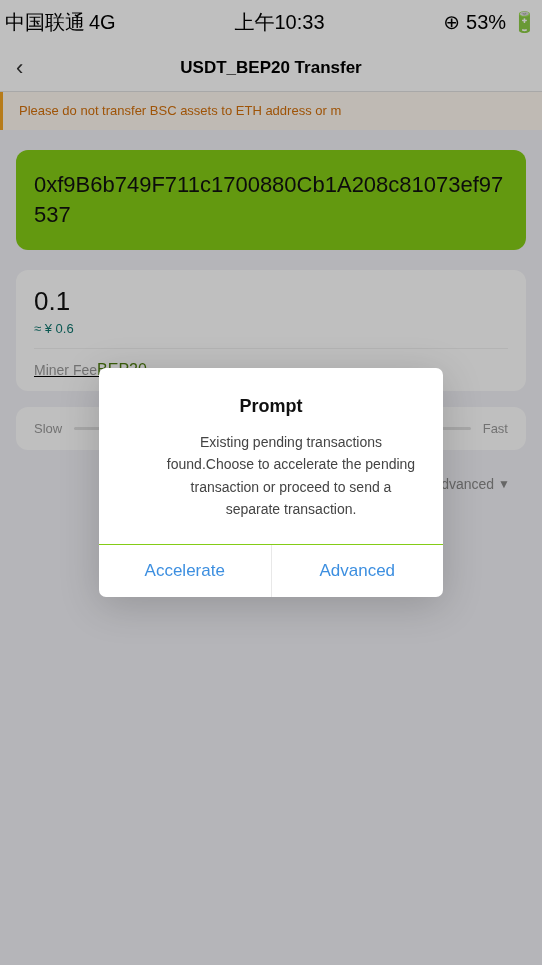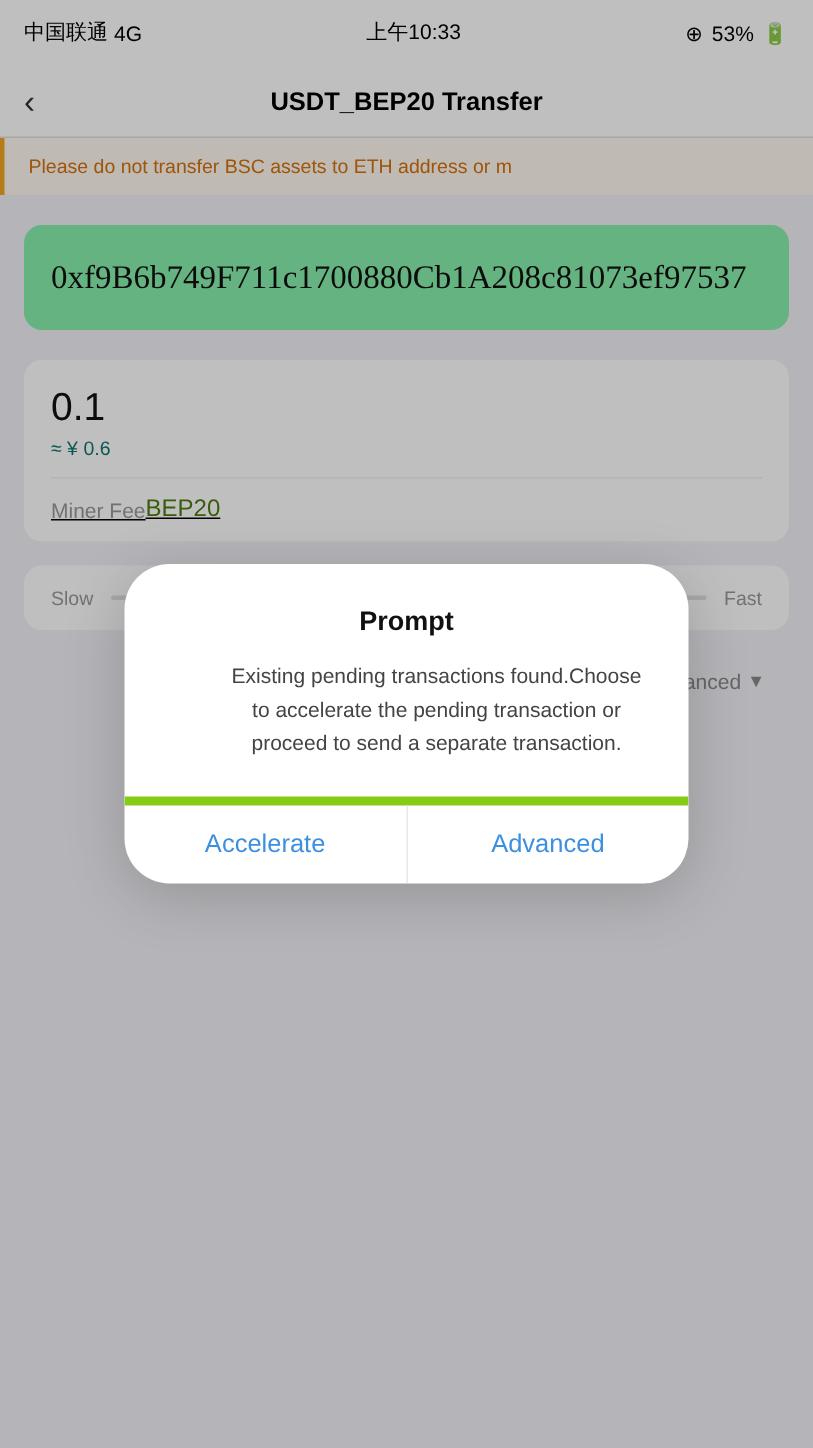--- a/index.html
+++ b/index.html
@@ -13,22 +13,22 @@
       overflow: hidden;
     }
 
     
     .status-bar {
       height: 44px;
       background: #fff;
       display: flex;
       align-items: center;
       justify-content: space-between;
-      padding: 0 16px;
-      font-size: 14px;
+      padding: 0 5px;
+      font-size: 20px;
       font-weight: 500;
       color: #000;
     }
     .status-left { display: flex; align-items: center; gap: 4px; }
     .status-right { display: flex; align-items: center; gap: 6px; }
 
     
     .nav-bar {
       height: 48px;
       background: #fff;
@@ -62,25 +62,24 @@
       line-height: 1.4;
     }
 
     
     .main-content {
       padding: 20px 16px;
     }
 
     
     .address-box {
-      background: #86efac;
+      background: #84cc16;
       border-radius: 12px;
       padding: 20px 18px;
       margin-bottom: 20px;
-      font-family: Liberation Serif, serif;
     }
     .address-text {
       font-size: 22px;
       font-weight: 400;
       color: #111;
       line-height: 1.35;
       word-break: break-all;
     }
 
     
@@ -187,22 +186,22 @@
       background: rgba(0,0,0,0.25);
       display: flex;
       align-items: center;
       justify-content: center;
       z-index: 100;
     }
 
     
     .dialog {
       background: #fff;
-      border-radius: 30px;
-      width: 376px;
+      border-radius: 7px;
+      width: 344px;
       padding: 28px 24px 0 24px;
       box-shadow: 0 8px 40px rgba(0,0,0,0.18);
       overflow: hidden;
     }
     .dialog-title {
       font-size: 18px;
       font-weight: 700;
       color: #111;
       text-align: center;
       margin-bottom: 14px;
@@ -210,21 +209,21 @@
     .dialog-message {
       font-size: 14px;
       color: #444;
       text-align: center;
       line-height: 1.6;
       margin-bottom: 24px;
       margin-left: 40px;
     }
     .dialog-buttons {
       display: flex;
-      border-top: 6px solid #84cc16;
+      border-top: 1px solid #84cc16;
       margin: 0 -24px;
     }
     .dialog-btn {
       flex: 1;
       padding: 16px 0;
       font-size: 17px;
       font-weight: 500;
       background: none;
       border: none;
       cursor: pointer;

